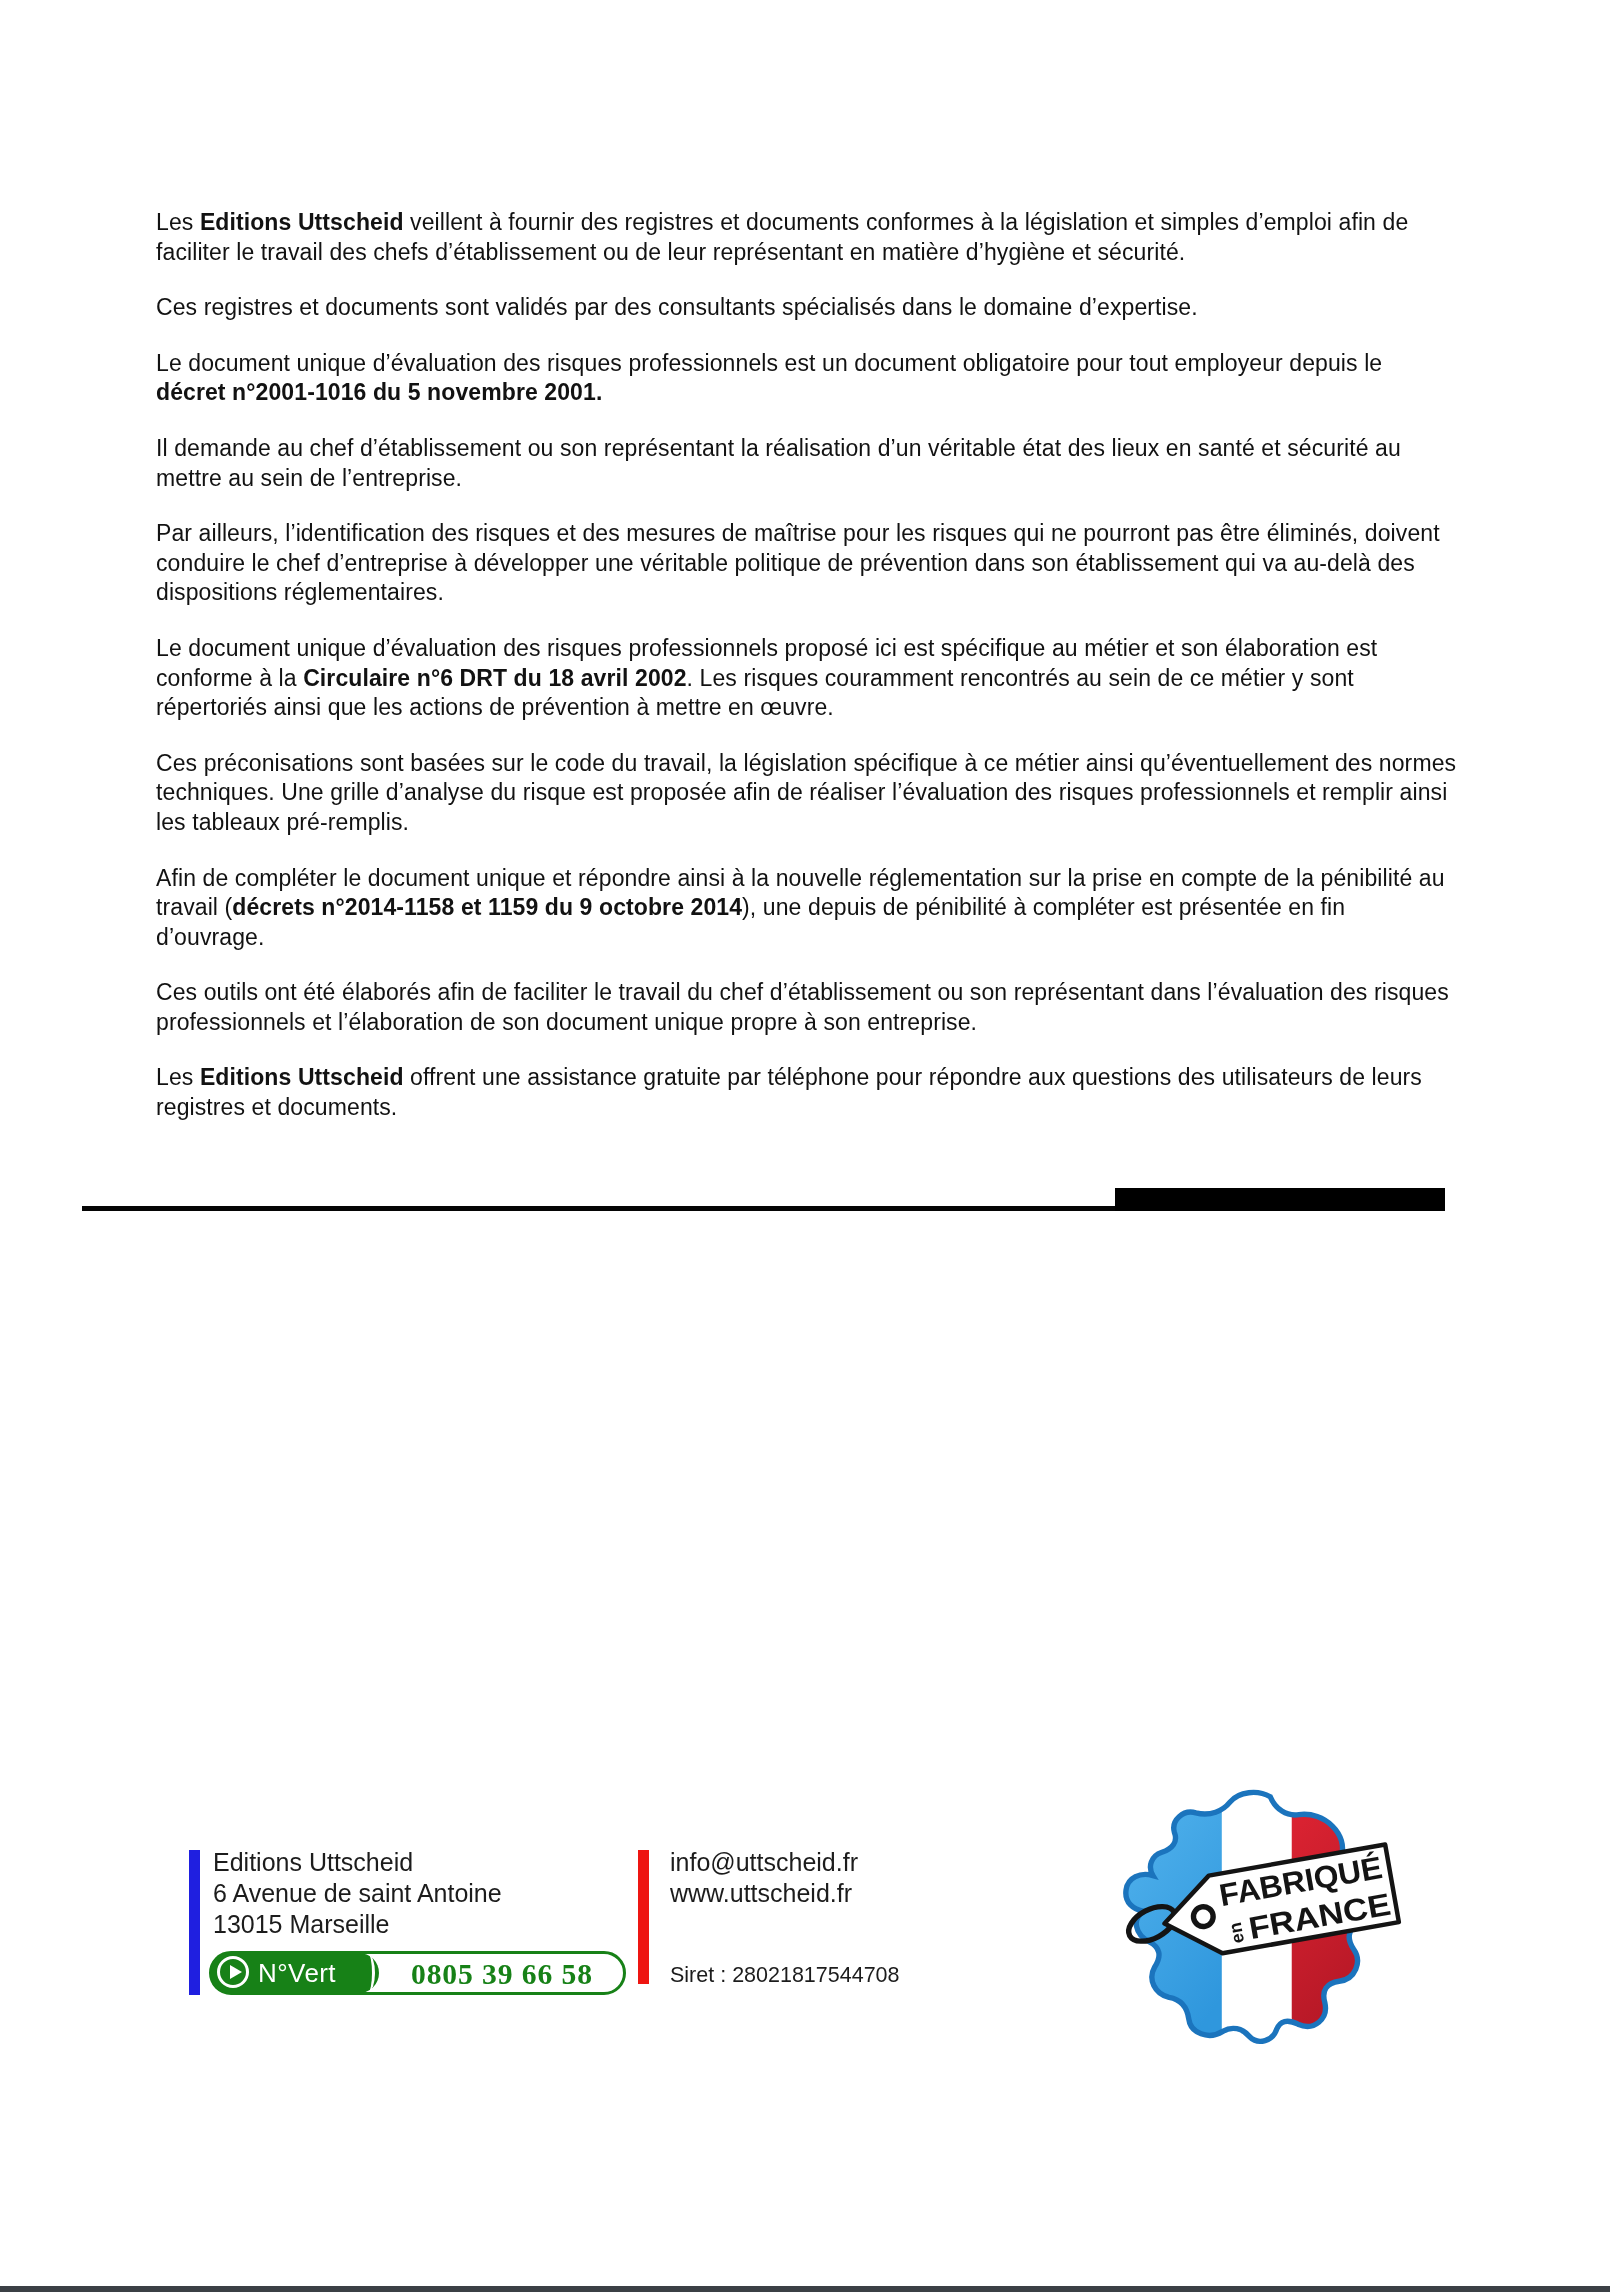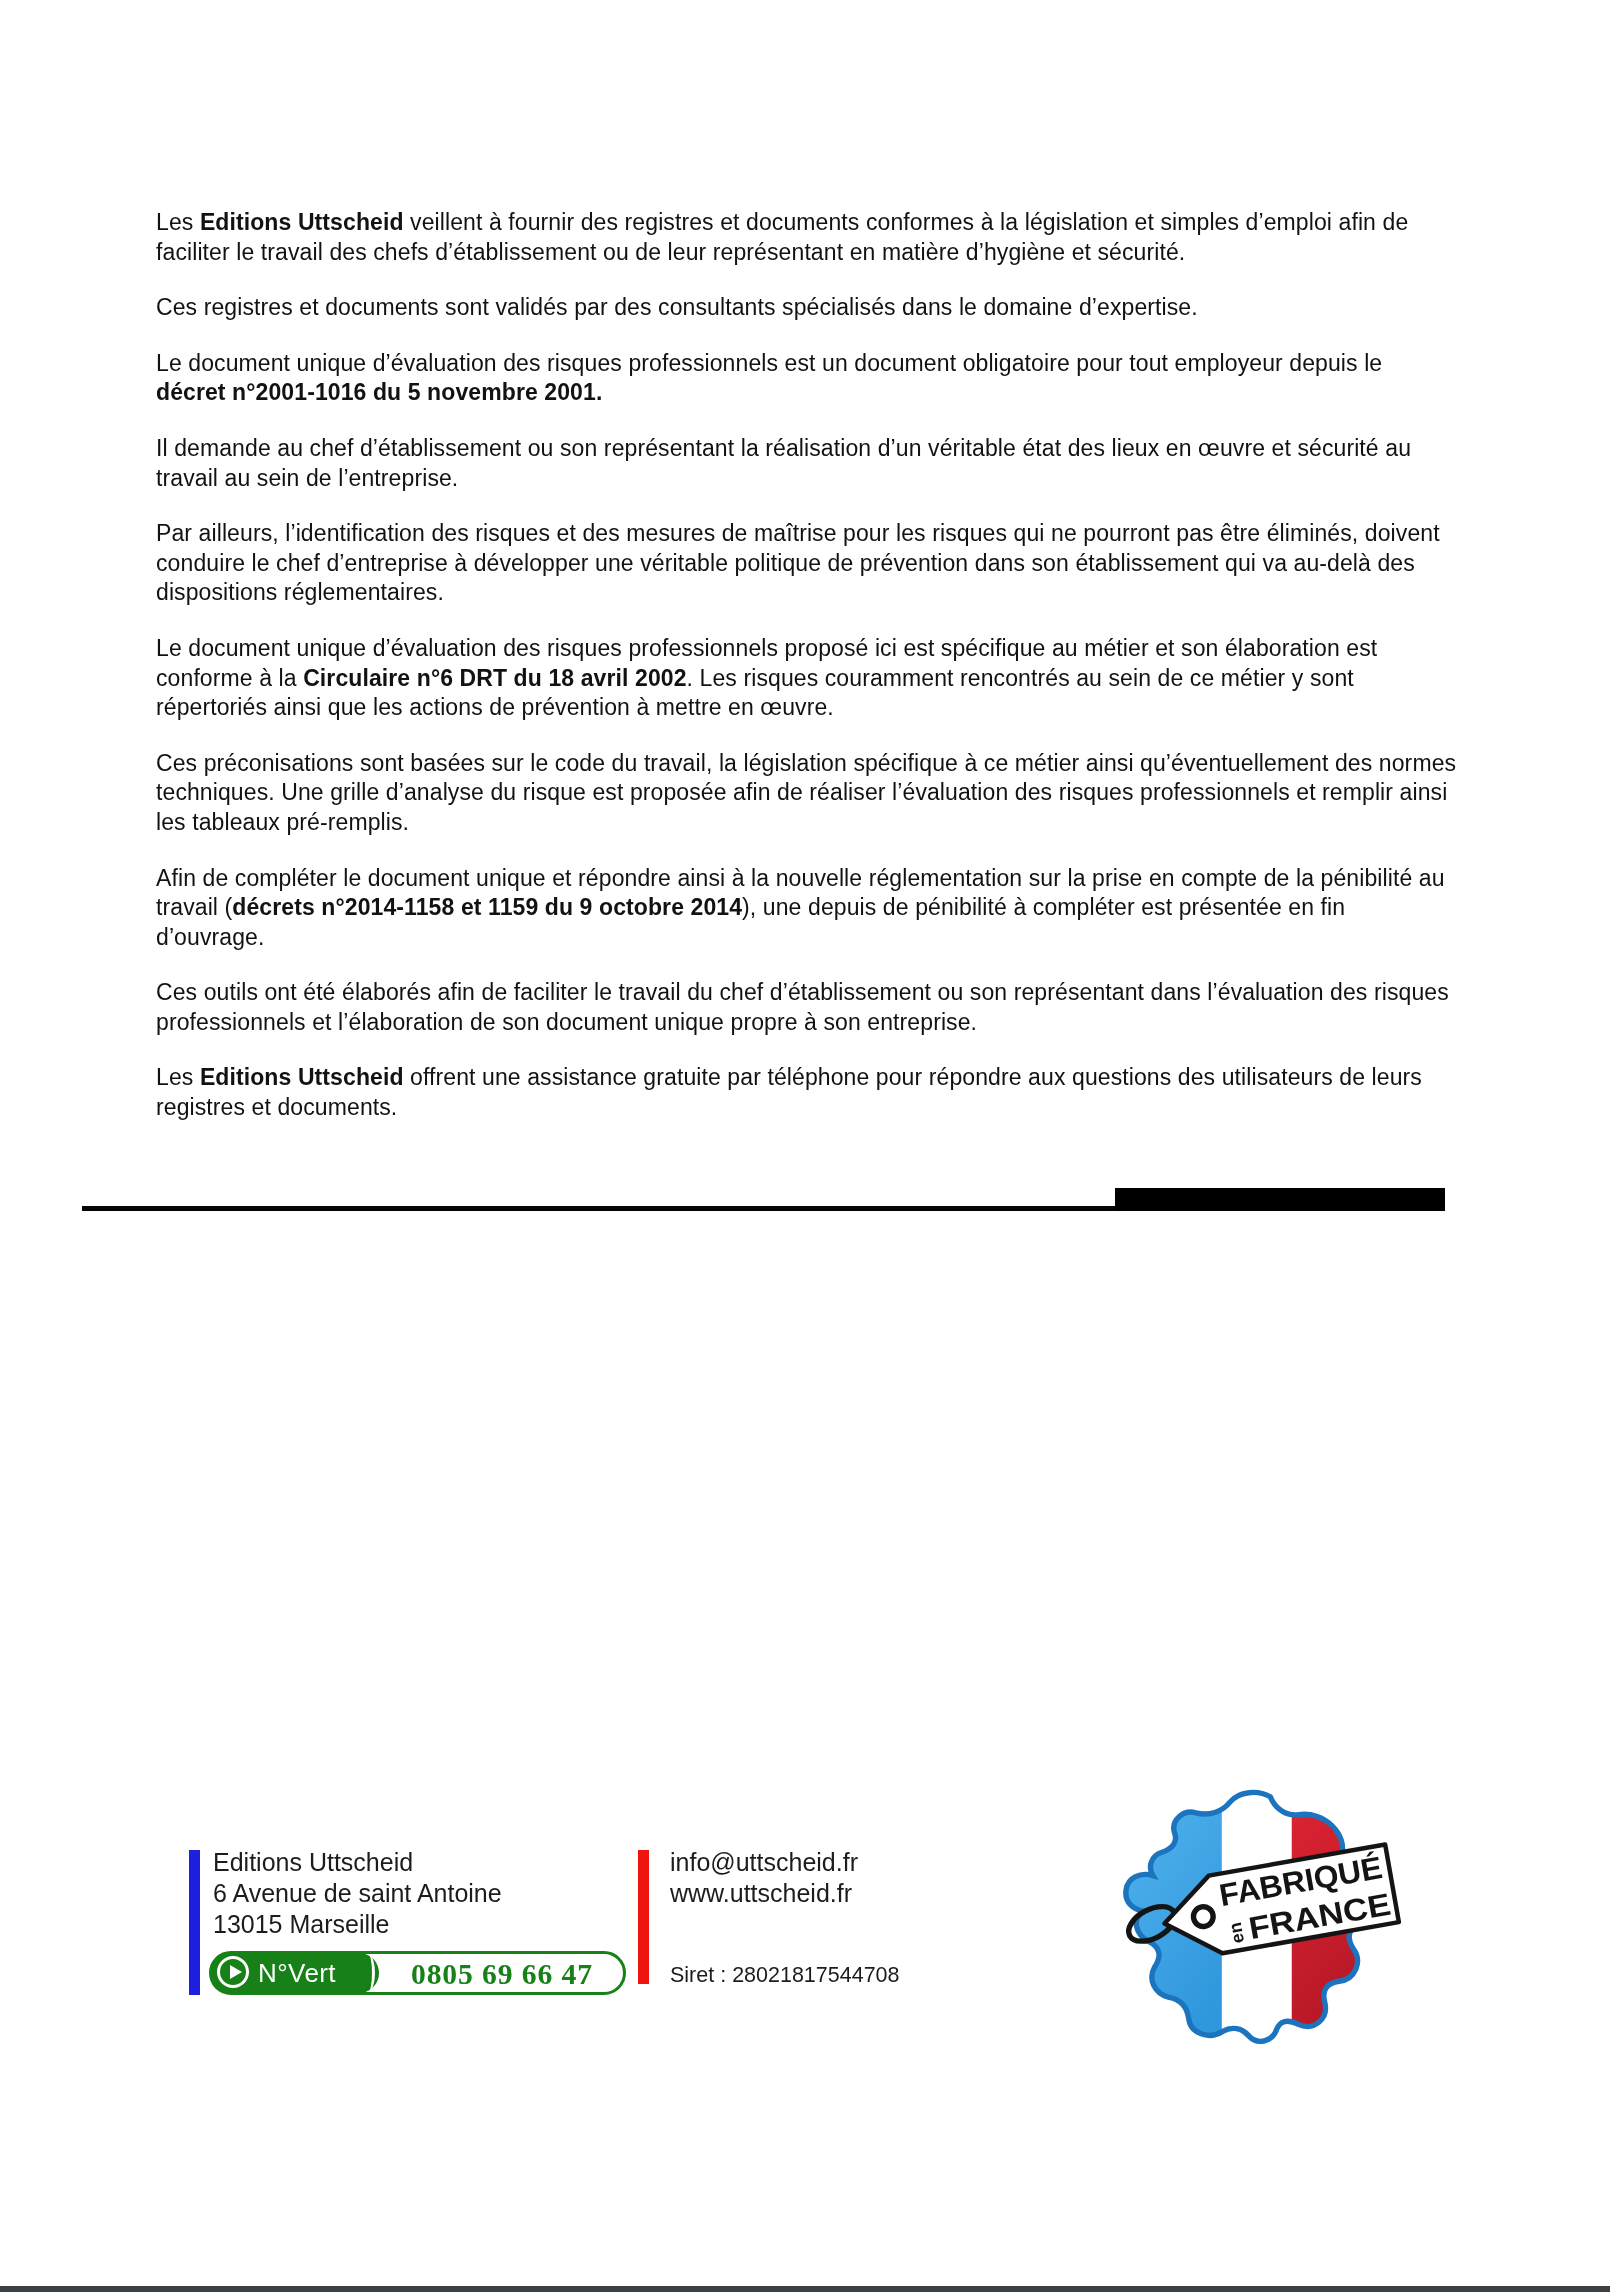--- a/index.html
+++ b/index.html
@@ -104,21 +104,21 @@
 </style>
 </head>
 <body>
 
 <div class="page">
 
   <div class="content">
       <p><span>Les </span><span class="b">Editions Uttscheid</span><span> veillent à fournir des registres et documents conformes à la législation et simples d’emploi afin de faciliter le travail des chefs d’établissement ou de leur représentant en matière d’hygiène et sécurité.</span></p>
       <p><span>Ces registres et documents sont validés par des consultants spécialisés dans le domaine d’expertise.</span></p>
       <p><span>Le document unique d’évaluation des risques professionnels est un document obligatoire pour tout employeur depuis le </span><span class="b">décret n°2001-1016 du 5 novembre 2001.</span></p>
-      <p><span>Il demande au chef d’établissement ou son représentant la réalisation d’un véritable état des lieux en œuvre et sécurité au travail au sein de l’entreprise.</span></p>
+      <p><span>Il demande au chef d’établissement ou son représentant la réalisation d’un véritable état des lieux en santé et sécurité au mettre au sein de l’entreprise.</span></p>
       <p><span>Par ailleurs, l’identification des risques et des mesures de maîtrise pour les risques qui ne pourront pas être éliminés, doivent conduire le chef d’entreprise à développer une véritable politique de prévention dans son établissement qui va au-delà des dispositions réglementaires.</span></p>
       <p><span>Le document unique d’évaluation des risques professionnels proposé ici est spécifique au métier et son élaboration est conforme à la </span><span class="b">Circulaire n°6 DRT du 18 avril 2002</span><span>. Les risques couramment rencontrés au sein de ce métier y sont répertoriés ainsi que les actions de prévention  à mettre en œuvre.</span></p>
       <p><span>Ces préconisations sont basées sur le code du travail, la législation spécifique à ce métier ainsi qu’éventuellement des normes techniques. Une grille d’analyse du risque est proposée afin de réaliser l’évaluation des risques professionnels et remplir ainsi les tableaux pré-remplis.</span></p>
       <p><span>Afin de compléter le document unique et répondre ainsi à la nouvelle réglementation  sur la prise en compte de la pénibilité au travail (</span><span class="b">décrets n°2014-1158 et 1159 du 9 octobre 2014</span><span>), une depuis de pénibilité à compléter est présentée en fin d’ouvrage.</span></p>
       <p><span>Ces outils ont été élaborés afin de faciliter le travail du chef d’établissement ou son représentant dans l’évaluation des risques professionnels et l’élaboration de son document unique propre à son entreprise.</span></p>
       <p><span>Les </span><span class="b">Editions Uttscheid</span><span> offrent une assistance gratuite par téléphone pour répondre aux questions des utilisateurs de leurs registres et documents.</span></p>
     </div>
 
   <div class="divider-line"></div>
   <div class="divider-block"></div>
@@ -130,21 +130,21 @@
     <div>13015 Marseille</div>
   </div>
 
   <div class="nvert">
     <div class="nvert-left">
       <div class="nvert-circle">
         <div class="nvert-triangle"></div>
       </div>
       <div class="nvert-label">N°Vert</div>
     </div>
-    <div class="nvert-phone">0805 69 66 47</div>
+    <div class="nvert-phone">0805 39 66 58</div>
   </div>
 
   <div class="vbar red"></div>
   <div class="contact">
     <div>info@uttscheid.fr</div>
     <div>www.uttscheid.fr</div>
   </div>
   <div class="siret">Siret : 28021817544708</div>
 
   <svg class="mif" viewBox="0 0 320 316" xmlns="http://www.w3.org/2000/svg">

